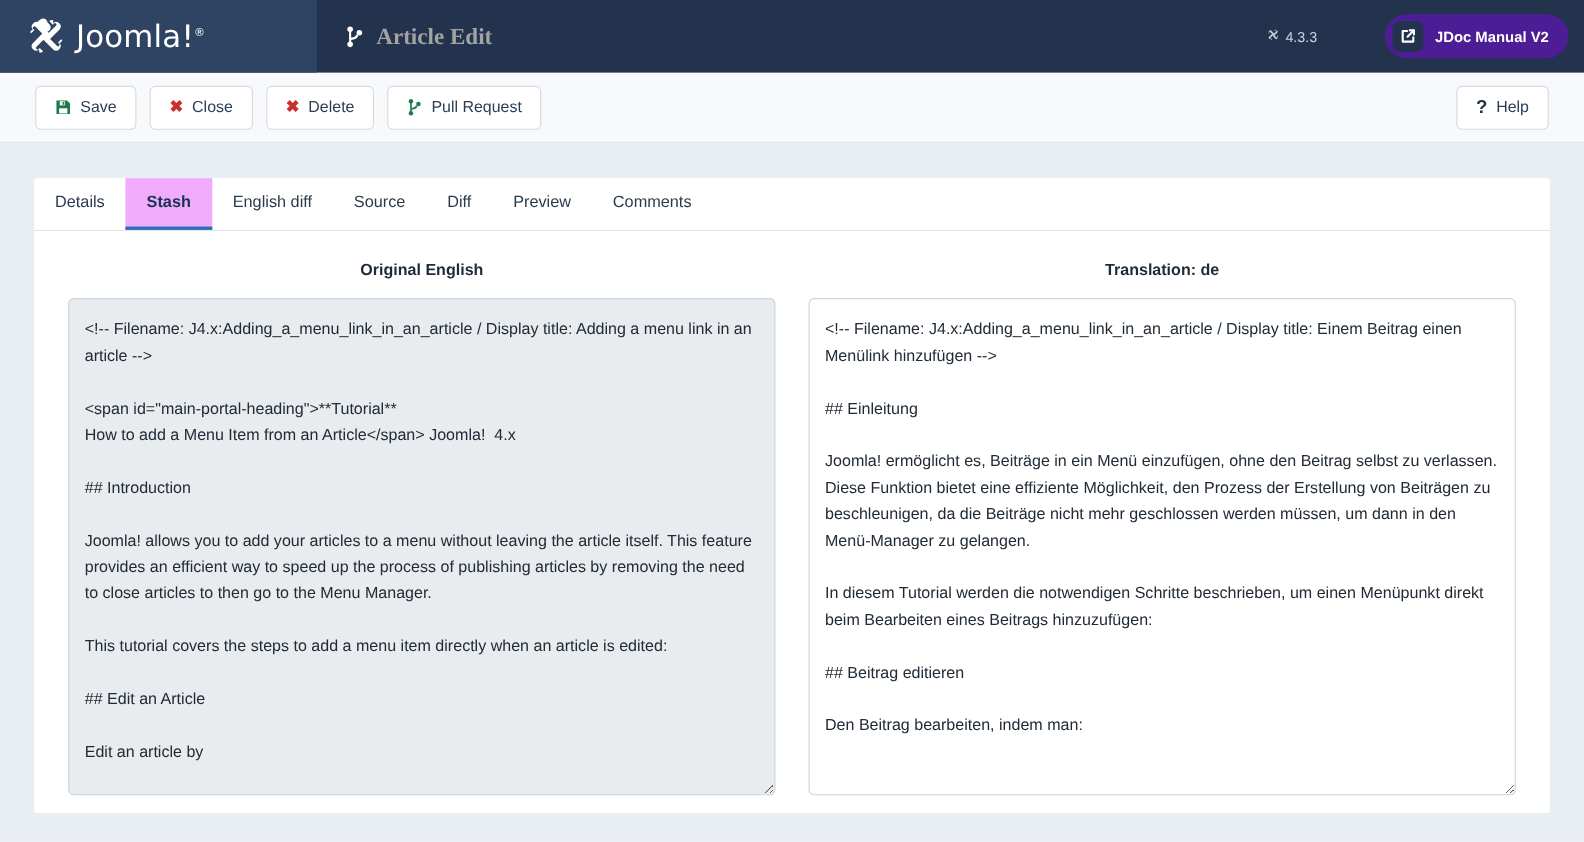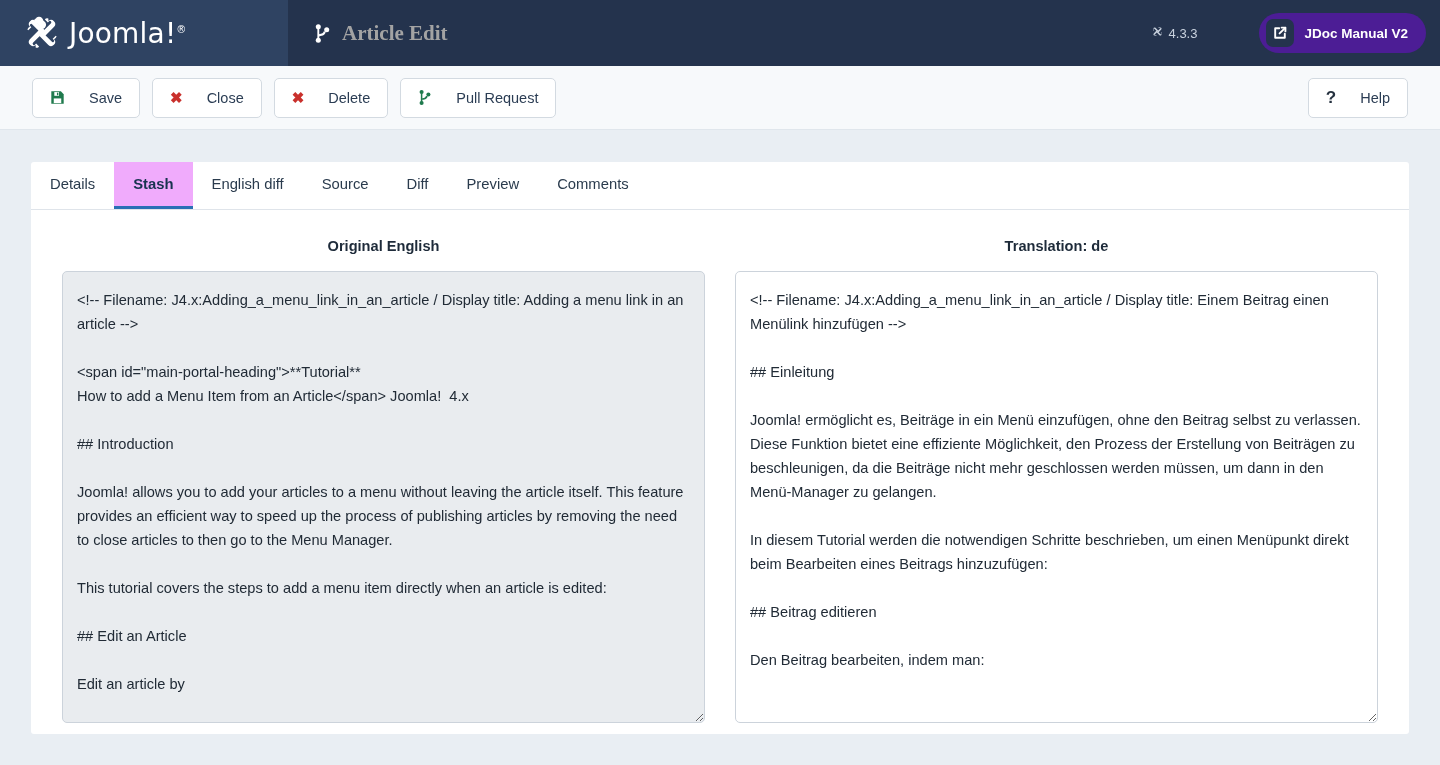--- a/index.html
+++ b/index.html
@@ -61,21 +61,21 @@
 
   
   .toolbar {
     height: 64px; width: 100%;
     background: #f7f9fb;
     border-bottom: 1px solid #e0e6ec;
     display: flex; align-items: center;
     padding: 0 32px; gap: 12px;
   }
   .tbtn {
-    display: inline-flex; align-items: center; gap: 24px;
+    display: inline-flex; align-items: center; gap: 8px;
     height: 40px; padding: 0 17px;
     background: #fff; border: 1px solid #d3dae1;
     border-radius: 5px; cursor: pointer;
     font-size: 14.5px; color: #2b3d54;
     white-space: nowrap;
   }
   .tbtn .ic { display: flex; align-items: center; }
   .xmark { color: #c9302c; font-size: 15px; font-weight: 700; line-height: 1; }
   .qmark { color: #25313f; font-size: 17px; font-weight: 700; line-height: 1; }
   .spacer { margin-left: auto; }
@@ -102,21 +102,21 @@
     background: transparent;
   }
   .tab.active {
     font-weight: 700; color: #17334f;
     border-bottom: 3px solid #2a6fb5;
     background: #f0abfc;
   }
 
   .panes {
     display: flex; gap: 30px;
-    padding: 28px 31px 0 31px;
+    padding: 28px 31px 16px 31px;
   }
   .pane { flex: 1 1 0; min-width: 0; }
   .pane-title {
     text-align: center; font-size: 14.6px;
     font-weight: 700; color: #1e2b3a;
     margin-bottom: 17px;
   }
   .ta {
     width: 100%; height: 452px;
     border: 1px solid #ccd3db;

